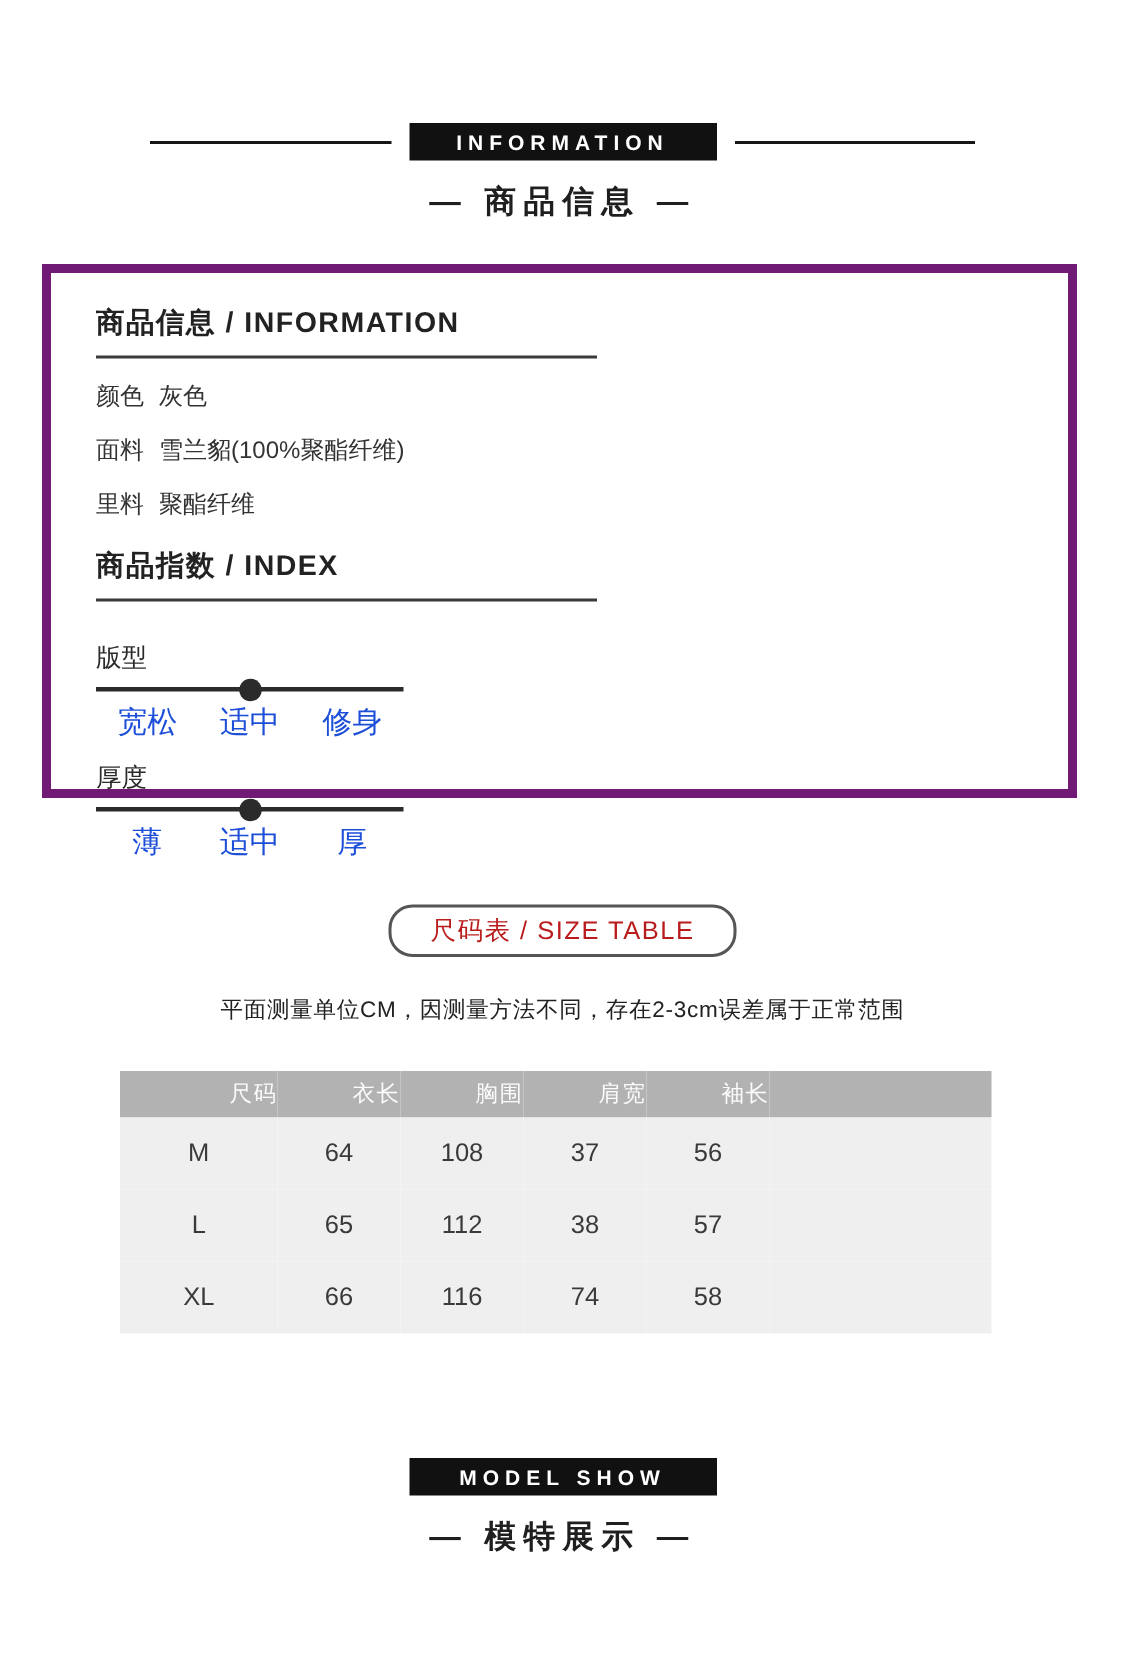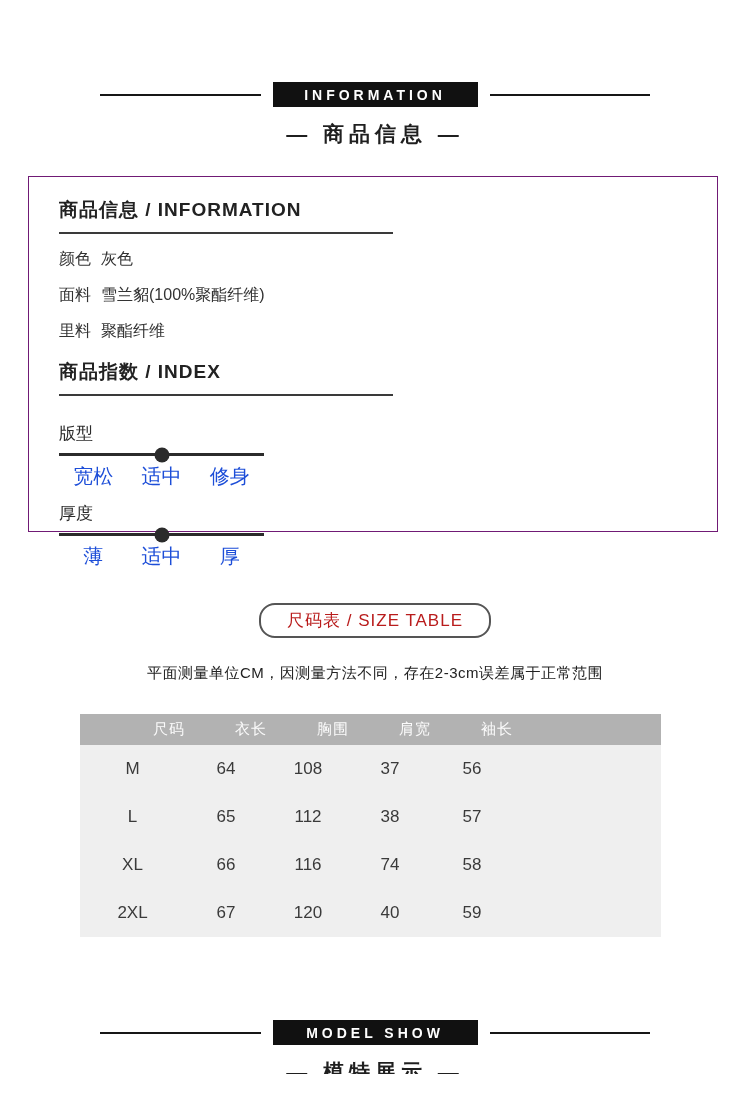--- a/index.html
+++ b/index.html
@@ -26,21 +26,21 @@
   .top-banner { padding-top:0; margin-top:82px; }
   .subtitle {
     margin-top:13px; text-align:center;
     font-size:21px; font-weight:600; letter-spacing:5px; color:#1f1f1f;
   }
 
   
   .info-box {
     margin:28px 0 0 28px;
     width:690px; height:356px;
-    border:1px solid #701a75;
+    border:6px solid #701a75;
     padding:20px 16px 0 30px;
   }
   .section-title { font-size:19px; font-weight:700; color:#222; letter-spacing:1px; }
   .title-underline { width:334px; border-bottom:2px solid #3a3a3a; padding-top:9px; }
   .fields { margin-top:4px; }
   .field { margin-top:15px; font-size:16px; color:#333; }
   .field .flabel { margin-right:10px; }
   .index-title { margin-top:17px; }
 
   
@@ -78,21 +78,21 @@
     background:#b2b2b2; color:#fbfbfb;
     font-weight:400; font-size:15px; height:31px;
     text-align:right; letter-spacing:1px;
   }
   .size-table tbody { background:#efefef; }
   .size-table tbody td {
     height:48px; text-align:center;
     font-size:17px; color:#3a3a3a;
   }
 
-  .bottom-banner { margin-top:83px; }
+  .bottom-banner { margin-top:83px;flex-direction:column; }
 </style>
 </head>
 <body>
 
 <div class="page">
 
   <div class="banner top-banner">
     <div class="line"></div>
     <div class="box">INFORMATION</div>
     <div class="line"></div>
@@ -191,28 +191,20 @@
         <td></td>
       </tr>
       <tr>
         <td>XL</td>
         <td>66</td>
         <td>116</td>
         <td>74</td>
         <td>58</td>
         <td></td>
       </tr>
-      <tr>
-        <td>2XL</td>
-        <td>67</td>
-        <td>120</td>
-        <td>40</td>
-        <td>59</td>
-        <td></td>
-      </tr>
     </tbody>
   </table>
 
   <div class="banner bottom-banner">
     <div class="line"></div>
     <div class="box">MODEL SHOW</div>
     <div class="line"></div>
   </div>
   <div class="subtitle">— 模特展示 —</div>
 

